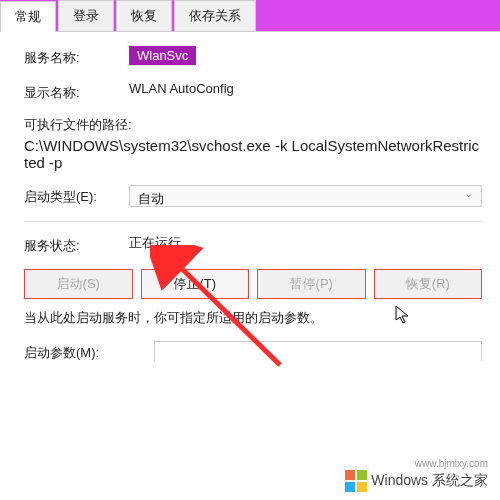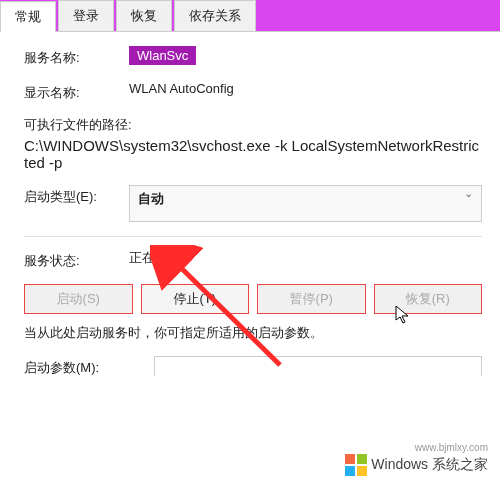--- a/index.html
+++ b/index.html
@@ -64,23 +64,22 @@
     .path-text {
       margin-top: 3px;
       font-size: 15px;
       word-break: break-all;
     }
     .select-box {
       flex: 1;
       border: 1px solid #ccc;
       padding: 4px 8px;
       background: #f8f8f8;
-      height: 37px;
+      height: 22px;
       position: relative;
-      font-weight: bold;
     }
     .select-box::after {
       content: "⌄";
       position: absolute;
       right: 8px;
       top: 2px;
       color: #888;
       font-size: 10px;
     }
     .btn-row {
@@ -122,21 +121,21 @@
     }
     .cursor {
       position: absolute;
       left: 395px;
       top: 305px;
       z-index: 9;
       pointer-events: none;
     }
     .watermark {
       position: absolute;
-      bottom: 24px;
+      bottom: 8px;
       right: 12px;
       display: flex;
       align-items: center;
       font-size: 14px;
       opacity: 0.85;
       z-index: 20;
     }
     .watermark .url {
       position: absolute;
       right: 0;

